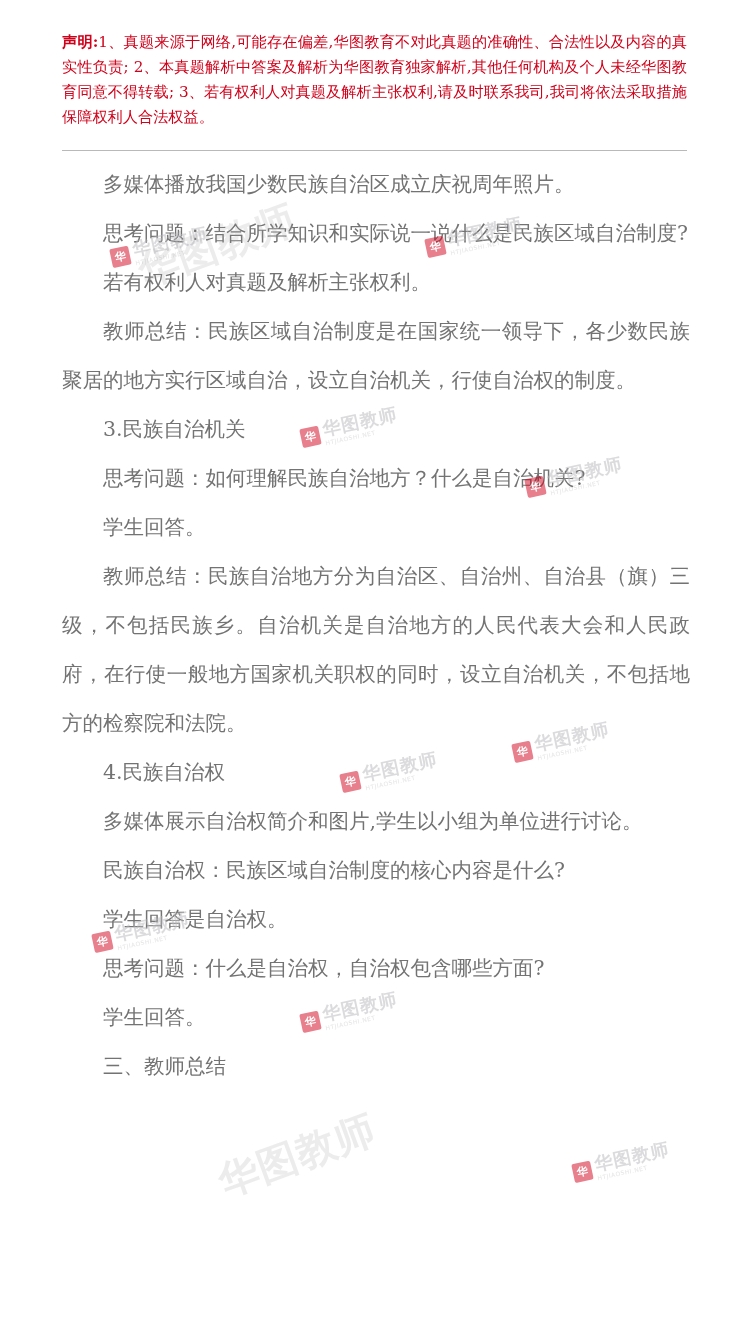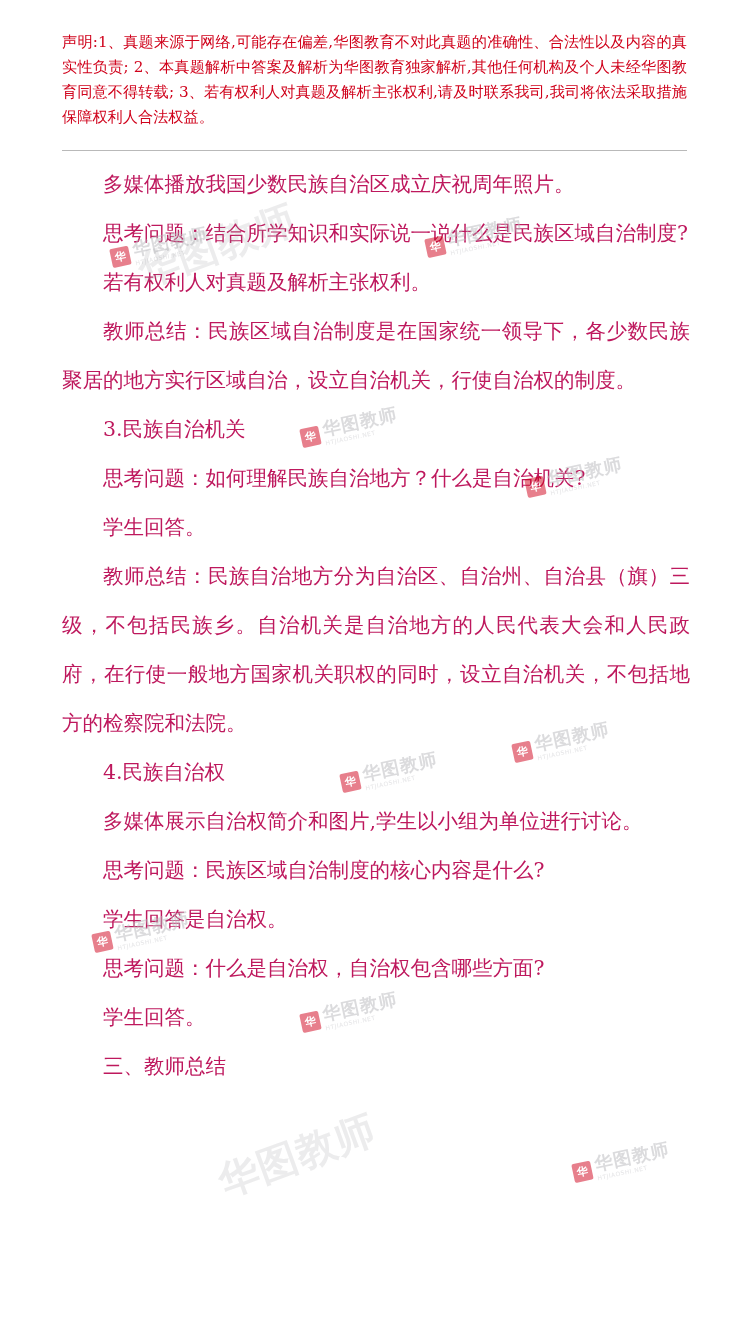--- a/index.html
+++ b/index.html
@@ -25,42 +25,42 @@
     top: 30px;
     width: 625px;
     color: #d0021b;
     font-family: "DejaVu Serif", "Liberation Serif", serif;
     font-size: 15.2px;
     line-height: 25px;
     text-align: justify;
     letter-spacing: 0px;
   }
   .disclaimer .lead {
-    font-weight: normal;
+    font-weight: bold;
     margin-top: 46px;
   }
 
   .rule {
     position: absolute;
     left: 62px;
     top: 150px;
     width: 625px;
     height: 1px;
     background: #b9b9b9;
   }
 
   
   .body-text {
     position: absolute;
     left: 62px;
     top: 160px;
     width: 628px;
     font-size: 20.5px;
     line-height: 49px;
-    color: #be185d;
+    color: #737373;
     text-align: justify;
     text-justify: inter-ideograph;
   }
   .body-text p {
     margin: 0;
     text-indent: 2em;
   }
 
   
   .wm {
@@ -128,21 +128,21 @@
     <p>多媒体播放我国少数民族自治区成立庆祝周年照片。</p>
     <p>思考问题：结合所学知识和实际说一说什么是民族区域自治制度?</p>
     <p>若有权利人对真题及解析主张权利。</p>
     <p>教师总结：民族区域自治制度是在国家统一领导下，各少数民族聚居的地方实行区域自治，设立自治机关，行使自治权的制度。</p>
     <p>3.民族自治机关</p>
     <p>思考问题：如何理解民族自治地方？什么是自治机关?</p>
     <p>学生回答。</p>
     <p>教师总结：民族自治地方分为自治区、自治州、自治县（旗）三级，不包括民族乡。自治机关是自治地方的人民代表大会和人民政府，在行使一般地方国家机关职权的同时，设立自治机关，不包括地方的检察院和法院。</p>
     <p>4.民族自治权</p>
     <p>多媒体展示自治权简介和图片,学生以小组为单位进行讨论。</p>
-    <p>思考问题：民族区域自治制度的核心内容是什么?</p>
+    <p>民族自治权：民族区域自治制度的核心内容是什么?</p>
     <p>学生回答是自治权。</p>
     <p>思考问题：什么是自治权，自治权包含哪些方面?</p>
     <p>学生回答。</p>
     <p>三、教师总结</p>
   </div>
 
   <div class="wm" style="left:110px; top:235px;">
     <span class="wm-box">华</span>
     <span class="wm-txt">
       <span class="wm-main">华图教师</span>

